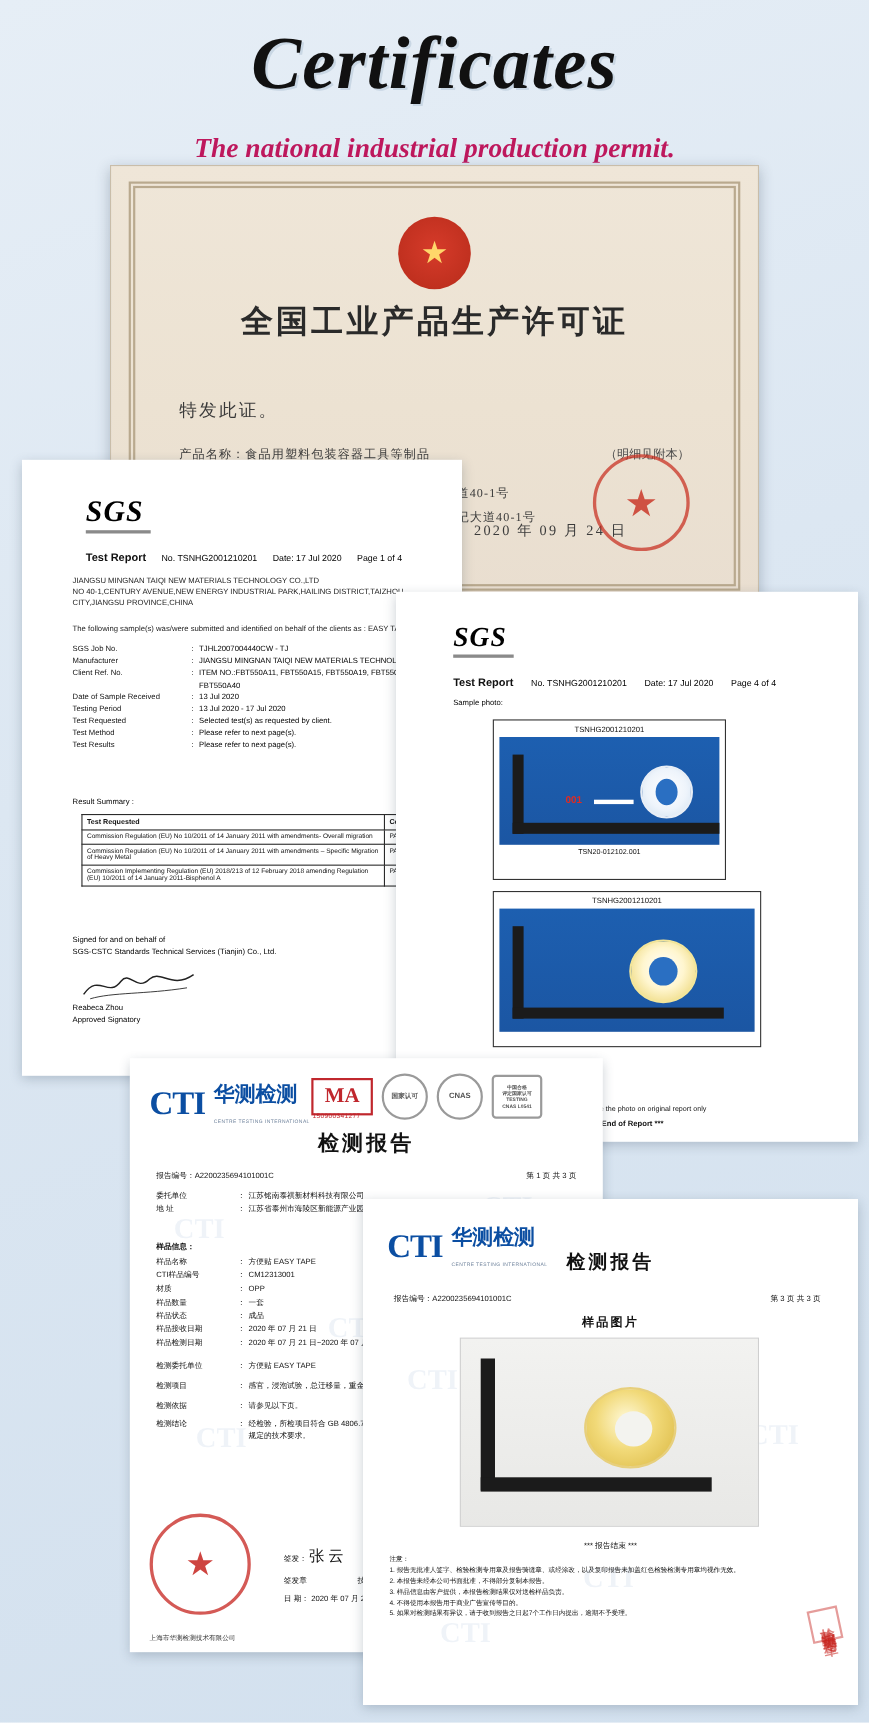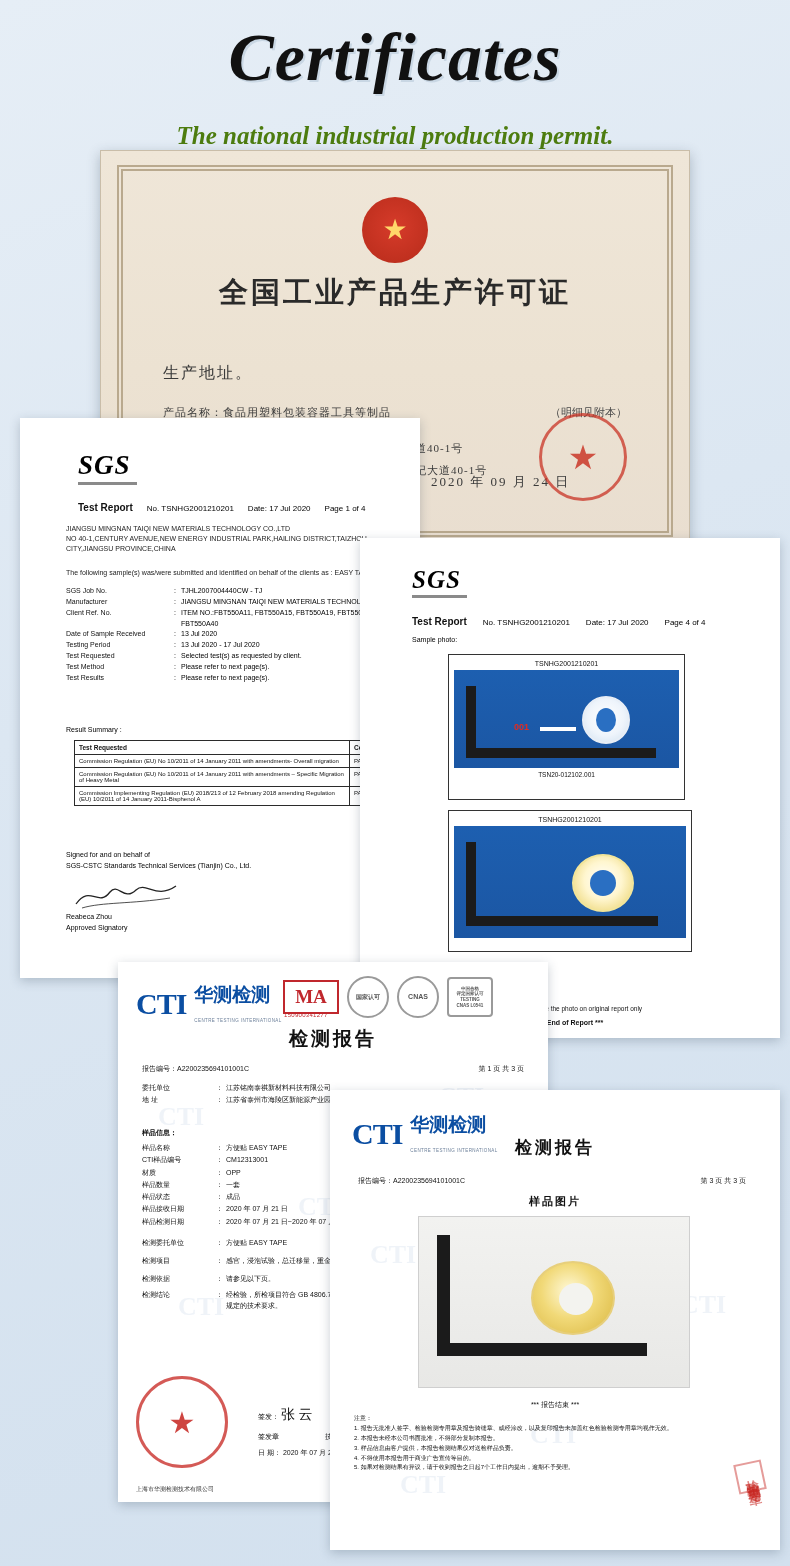--- a/index.html
+++ b/index.html
@@ -18,21 +18,21 @@
     font-weight: bold; font-style: italic;
     font-size: 68px; color: #111;
     letter-spacing: 1px;
     text-shadow: 2px 2px 0 #c9d7e4;
   }
   .subtitle {
     position: absolute; top: 122px; left: 0; width: 100%;
     text-align: center;
     font-family: "Liberation Serif", serif;
     font-style: italic; font-weight: bold;
-    font-size: 25px; color: #4d7c0f;
+    font-size: 25px; color: #be185d;
   }
 
   
   .card {
     position: absolute;
     background: #fff;
     box-shadow: 0 3px 10px rgba(40,60,80,.25);
     overflow: hidden;
   }
 
@@ -241,21 +241,21 @@
 </head>
 <body>
 
 <div class="page-title">Certificates</div>
 <div class="subtitle">The national industrial production permit.</div>
 
 <div class="card" id="permit">
   <div class="inner-border"></div>
   <div class="emblem">★</div>
   <div class="ptitle">全国工业产品生产许可证</div>
-  <div class="pline2">生产地址。</div>
+  <div class="pline2">特发此证。</div>
   <div class="prow r1">产品名称：食品用塑料包装容器工具等制品</div>
   <div class="note">（明细见附本）</div>
   <div class="prow r2">地址：江苏省泰州市海陵区新能源产业园世纪大道40-1号</div>
   <div class="prow r3">生产地址：江苏省泰州市海陵区新能源产业园世纪大道40-1号</div>
   <div class="dateline">2020 年 09 月 24 日</div>
   <div class="redseal">★</div>
 </div>
 
 <div class="card" id="sgs1">
   <div class="sgs-logo logo">SGS</div>
@@ -356,21 +356,21 @@
 <div class="card" id="sgs2">
   <div class="sgs-logo logo">SGS</div>
   <div class="hdr">
     <span class="t doc-h">Test Report</span>
     <span>No. TSNHG2001210201</span>
     <span>Date: 17 Jul 2020</span>
     <span>Page 4 of 4</span>
   </div>
   <div class="sp">Sample photo:</div>
 
-  <div class="photo-box" style="left:88px; top:116px; width:237px; height:146px;">
+  <div class="photo-box" style="left:88px; top:116px; width:212px; height:146px;">
     <div class="photo-cap">TSNHG2001210201</div>
     <div class="photo-img" style="height:98px;">
       <div class="ruler" style="left:12px; top:16px; width:10px; height:72px;"></div>
       <div class="ruler" style="left:12px; top:78px; width:190px; height:10px;"></div>
       <div class="tape-roll" style="left:128px; top:26px; width:48px; height:48px; background:radial-gradient(circle at 50% 45%, #ffffff 0%, #eef4fb 55%, #cfe0f0 100%); border:2px solid #e8eef6;"></div>
       <div class="tape-roll" style="left:142px; top:38px; width:20px; height:24px; background:#2a6fc2;"></div>
       <div style="position:absolute; left:60px; top:52px; color:#e12b20; font-size:9px; font-weight:bold;">001</div>
       <div style="position:absolute; left:86px; top:57px; width:36px; height:4px; background:#fff;"></div>
     </div>
     <div class="photo-sub">TSN20-012102.001</div>

